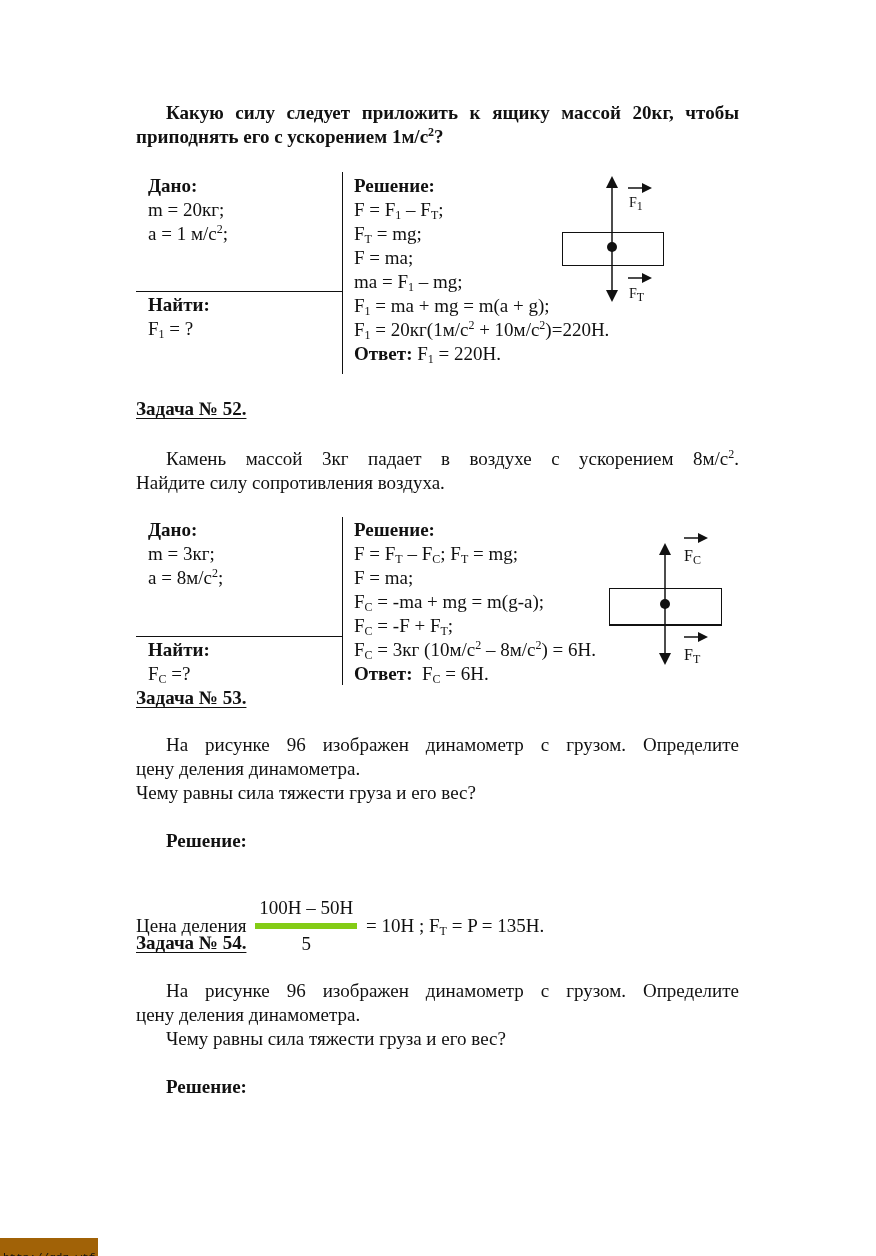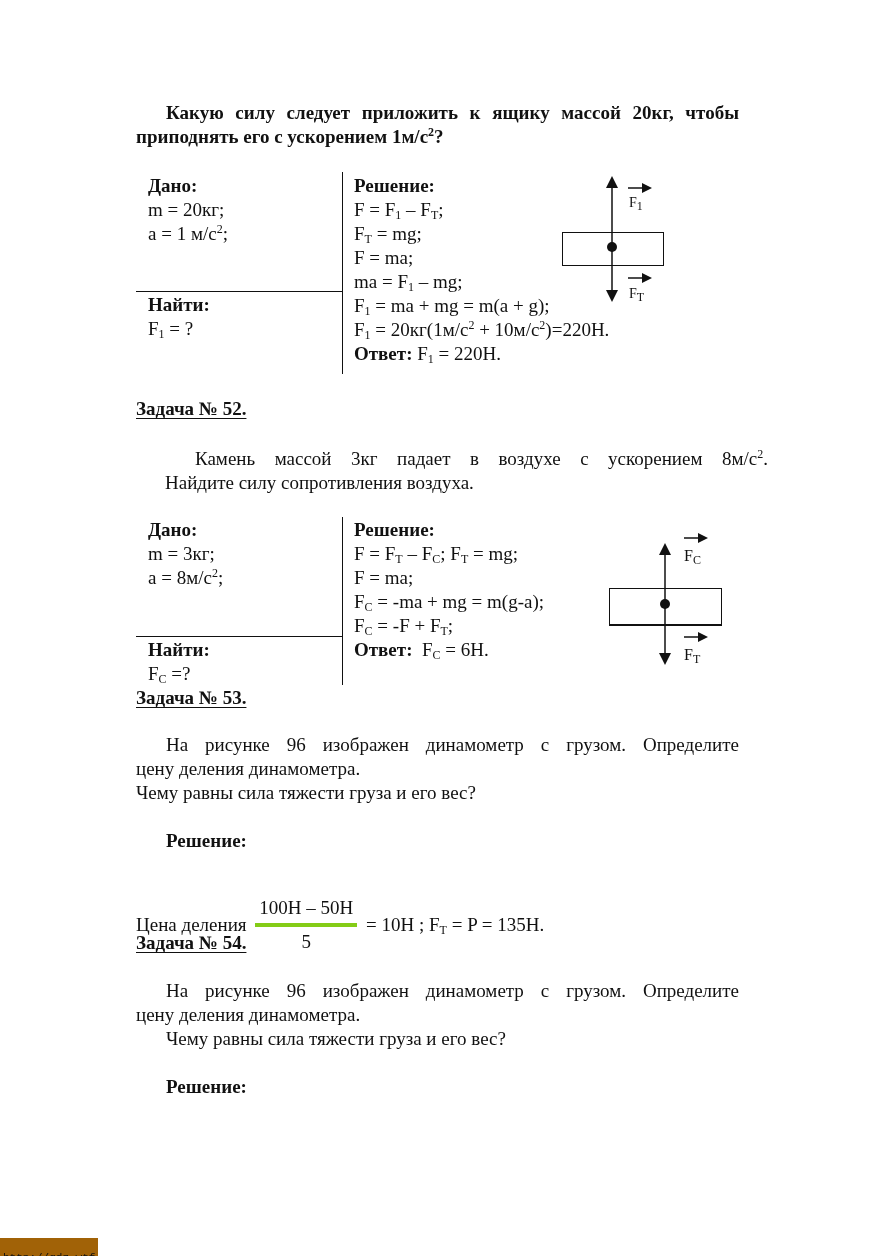--- a/index.html
+++ b/index.html
@@ -13,21 +13,21 @@
     .heading { position: absolute; left: 136px; font-weight: bold; text-decoration: underline; text-underline-offset: 3px; }
     .b { font-weight: bold; }
     sub { font-size: 12px; vertical-align: -3px; line-height: 0; }
     sup { font-size: 12px; vertical-align: 7px; line-height: 0; }
     .vline { position: absolute; width: 1px; background: #111; }
     .hline { position: absolute; height: 1px; background: #111; }
     .box { position: absolute; border: 1px solid #111; box-sizing: border-box; }
     .dot { position: absolute; width: 10px; height: 10px; border-radius: 50%; background: #111; }
     .lbl { position: absolute; font-size: 14px; }
     .frac { display: inline-block; vertical-align: middle; text-align: center; margin: 0 4px; }
-    .frac .num { display: block; border-bottom: 4px solid #84cc16; padding: 0 4px 4px; }
+    .frac .num { display: block; border-bottom: 6px solid #84cc16; padding: 0 4px 4px; }
     .frac .den { display: block; padding-top: 4px; }
     .watermark {
       position: absolute; left: 0; top: 1238px; background: #a16207; font-family: Liberation Mono, monospace;
       font-size: 11px; padding: 14px 3px; color: #111;
     }
   </style>
 </head>
 <body>
 
 <div class="para" style="top:101px;font-weight:bold;">
@@ -68,21 +68,21 @@
     <line x1="78" y1="108" x2="94" y2="108" stroke="#111" stroke-width="1.5"></line>
     <polygon points="92,103 102,108 92,113" fill="#111"></polygon>
   </svg>
   <div class="box" style="left:562px; top:232px; width:102px; height:34px;"></div>
   <div class="dot" style="left:607px; top:242px;"></div>
   <div class="lbl" style="left:629px; top:195px;"><span>F</span><sub>1</sub></div>
   <div class="lbl" style="left:629px; top:286px;"><span>F</span><sub>Т</sub></div>
 </div>
 
 <div class="heading" style="top:398px;">Задача № 52.</div>
-<div class="para" style="top:447px;margin-left:29px;">
+<div class="para" style="top:447px;">
   <span class="first"><span>Камень массой 3кг падает в воздухе с ускорением 8м/с</span><sup>2</sup><span>.</span></span>
   <span>Найдите силу сопротивления воздуха.</span>
 </div>
 
 <div class="abs" style="left:148px; top:518px; line-height:24px;">
   <div class="b">Дано:</div>
   <div>m = 3кг;</div>
   <div><span>a = 8м/с</span><sup>2</sup><span>;</span></div>
 </div>
 <div class="hline" style="left:136px; top:636px; width:206px;"></div>
@@ -91,20 +91,21 @@
   <div><span>F</span><sub>C</sub><span> =?</span></div>
 </div>
 <div class="vline" style="left:342px; top:517px; height:168px;"></div>
 
 <div class="abs" style="left:354px; top:518px; line-height:24px; white-space:nowrap;">
   <div class="b">Решение:</div>
   <div>F = F<sub>Т</sub> – F<sub>C</sub>; F<sub>Т</sub> = mg;</div>
   <div>F = ma;</div>
   <div>F<sub>C</sub> = -ma + mg = m(g-a);</div>
   <div>F<sub>C</sub> = -F + F<sub>Т</sub>;</div>
+  <div>F<sub>C</sub> = 3кг (10м/с<sup>2</sup> – 8м/с<sup>2</sup>) = 6Н.</div>
   <div><span class="b">Ответ:</span><span style="white-space:pre">  F</span><sub>C</sub><span> = 6Н.</span></div>
 </div>
 
 <div>
   <svg class="abs" style="left:600px; top:525px;" width="140" height="150">
     <line x1="65" y1="28" x2="65" y2="130" stroke="#111" stroke-width="1.5"></line>
     <polygon points="59,30 71,30 65,18" fill="#111"></polygon>
     <polygon points="59,128 71,128 65,140" fill="#111"></polygon>
     <line x1="84" y1="13" x2="100" y2="13" stroke="#111" stroke-width="1.5"></line>
     <polygon points="98,8 108,13 98,18" fill="#111"></polygon>

